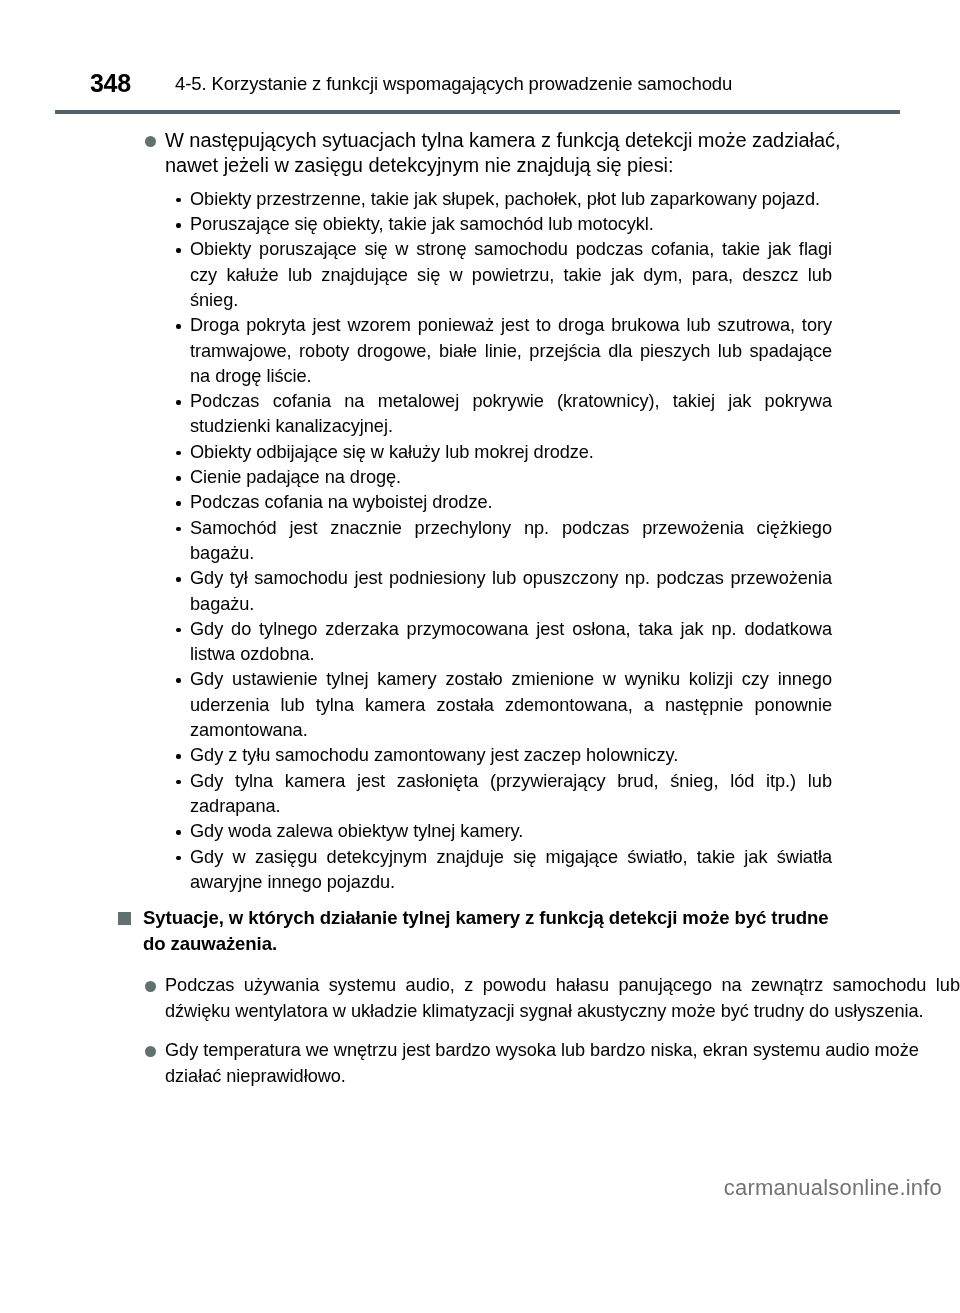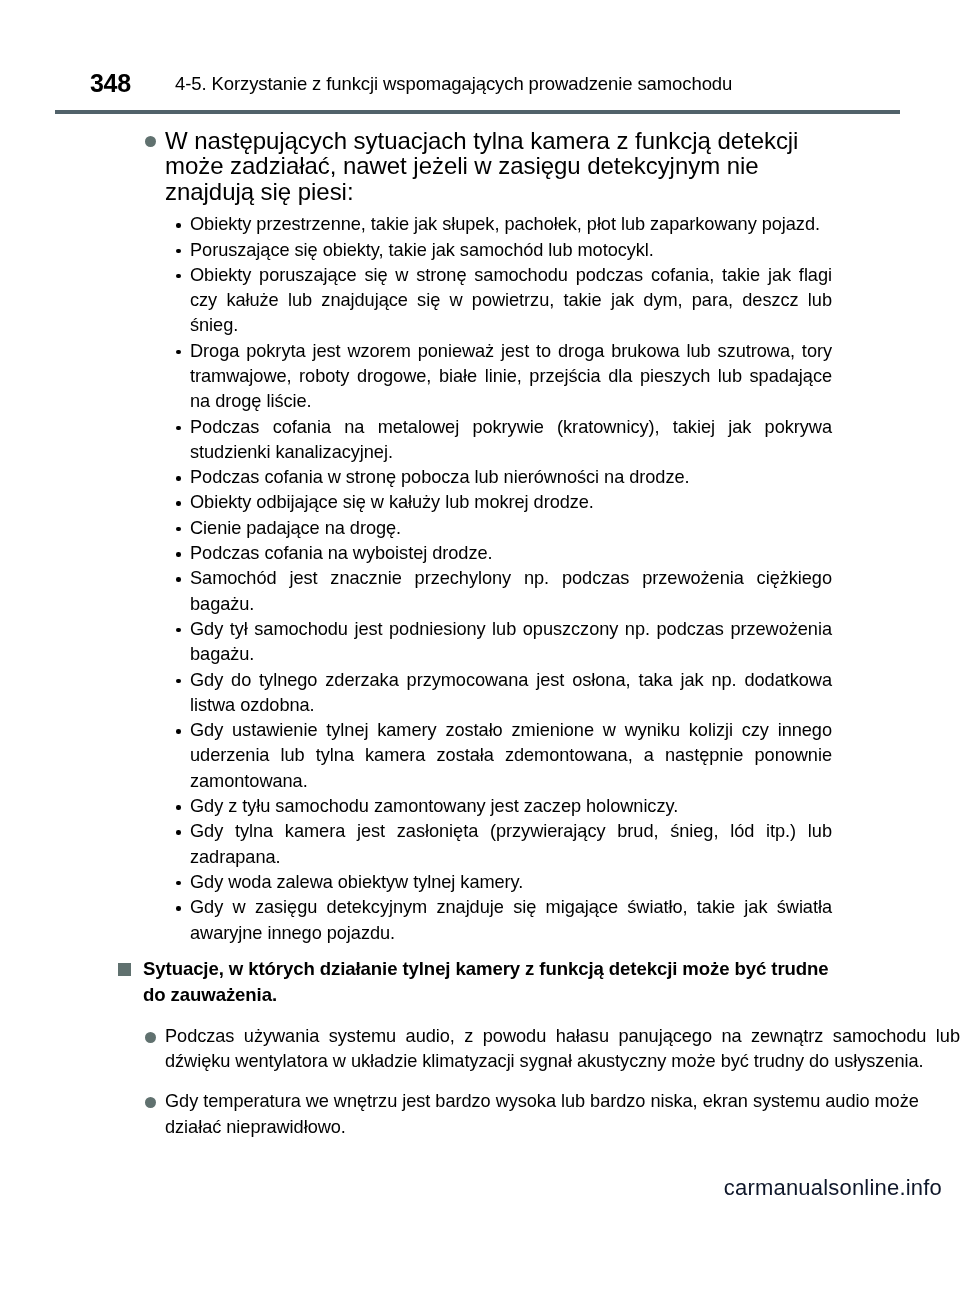--- a/index.html
+++ b/index.html
@@ -67,21 +67,21 @@
     left: 0;
     top: 128px;
     width: 960px;
   }
 
   
   .l1 {
     position: relative;
     margin: 0 0 0 0;
     padding-left: 22px;
-    font-size: 24px;
+    font-size: 20px;
     line-height: 25.4px;
     letter-spacing: -0.05px;
   }
   .l1-wrap {
     margin-left: 143px;
     margin-right: 118px;
   }
   .disc {
     position: absolute;
     left: 2px;
@@ -159,21 +159,21 @@
   
   .watermark {
     position: absolute;
     left: 0;
     bottom: 16px;
     width: 960px;
     text-align: right;
     padding-right: 18px;
     box-sizing: border-box;
     font-size: 22px;
-    color: #0f172a;
+    color: #737373;
     letter-spacing: 0.2px;
   }
 </style>
 </head>
 <body>
 
 <div class="page">
 
   <div class="header">
     <div class="page-number">348</div>
@@ -191,21 +191,20 @@
     </div>
 
     <div class="sp-8"></div>
 
     <ul class="l2-list">
       <li class="l2">Obiekty przestrzenne, takie jak słupek, pachołek, płot lub zaparkowany pojazd.</li>
       <li class="l2 nojust">Poruszające się obiekty, takie jak samochód lub motocykl.</li>
       <li class="l2">Obiekty poruszające się w stronę samochodu podczas cofania, takie jak flagi czy kałuże lub znajdujące się w powietrzu, takie jak dym, para, deszcz lub śnieg.</li>
       <li class="l2">Droga pokryta jest wzorem ponieważ jest to droga brukowa lub szutrowa, tory tramwajowe, roboty drogowe, białe linie, przejścia dla pieszych lub spadające na drogę liście.</li>
       <li class="l2">Podczas cofania na metalowej pokrywie (kratownicy), takiej jak pokrywa studzienki kanalizacyjnej.</li>
-      <li class="l2 nojust">Podczas cofania w stronę pobocza lub nierówności na drodze.</li>
       <li class="l2 nojust">Obiekty odbijające się w kałuży lub mokrej drodze.</li>
       <li class="l2 nojust">Cienie padające na drogę.</li>
       <li class="l2 nojust">Podczas cofania na wyboistej drodze.</li>
       <li class="l2">Samochód jest znacznie przechylony np. podczas przewożenia ciężkiego bagażu.</li>
       <li class="l2">Gdy tył samochodu jest podniesiony lub opuszczony np. podczas przewożenia bagażu.</li>
       <li class="l2">Gdy do tylnego zderzaka przymocowana jest osłona, taka jak np. dodatkowa listwa ozdobna.</li>
       <li class="l2">Gdy ustawienie tylnej kamery zostało zmienione w wyniku kolizji czy innego uderzenia lub tylna kamera została zdemontowana, a następnie ponownie zamontowana.</li>
       <li class="l2 nojust">Gdy z tyłu samochodu zamontowany jest zaczep holowniczy.</li>
       <li class="l2">Gdy tylna kamera jest zasłonięta (przywierający brud, śnieg, lód itp.) lub zadrapana.</li>
       <li class="l2 nojust">Gdy woda zalewa obiektyw tylnej kamery.</li>

